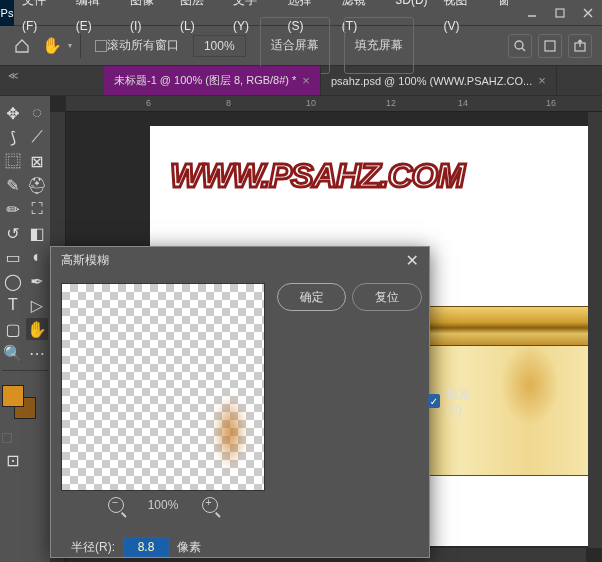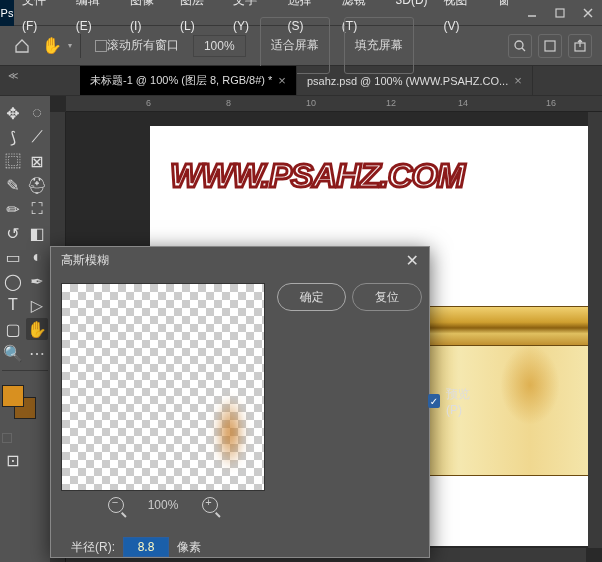--- a/index.html
+++ b/index.html
@@ -21,21 +21,21 @@
 .checkbox { width: 12px; height: 12px; border: 1px solid #999; }
 .opt-label { color: #ddd; font-size: 12px; }
 .zoom-box { border: 1px solid #444; padding: 3px 10px; color: #ddd; font-size: 12px; margin-left: 6px; }
 .opt-btn { border: 1px solid #6a6a6a; border-radius: 3px; padding: 19px 10px; color: #ddd; font-size: 12px; background: transparent; margin-left: 6px; }
 .right-icons { margin-left: auto; display: flex; gap: 6px; }
 .right-icons .icon-btn { width: 24px; height: 24px; border: 1px solid #6a6a6a; border-radius: 3px; display: flex; align-items: center; justify-content: center; color: #ccc; }
 
 .tab-bar { height: 30px; background: #3a3a3a; display: flex; align-items: stretch; padding-left: 80px; border-bottom: 1px solid #2e2e2e; }
 .expand-icon { position: absolute; left: 8px; top: 70px; color: #aaa; font-size: 10px; }
 .tab { padding: 0 10px; color: #ddd; font-size: 11px; display: flex; align-items: center; gap: 6px; border-right: 1px solid #2e2e2e; }
-.tab.active { background: #000000; }
+.tab.active { background: #701a75; margin-left: 24px; }
 .tab-close { color: #999; font-size: 13px; }
 
 .workspace { display: flex; height: calc(100% - 96px); }
 .tools-panel { width: 50px; background: #535353; padding: 6px 2px; display: flex; flex-direction: column; gap: 2px; }
 .tool-row { display: flex; gap: 2px; }
 .tool { width: 22px; height: 22px; display: flex; align-items: center; justify-content: center; color: #ddd; border-radius: 2px; }
 .tool.selected { background: #3d3d3d; }
 .color-swatches { margin-top: 8px; position: relative; width: 40px; height: 40px; }
 .swatch-fg { position: absolute; width: 22px; height: 22px; background: #d89020; border: 1px solid #222; top: 0; left: 0; z-index: 2; }
 .swatch-bg { position: absolute; width: 22px; height: 22px; background: #8b5a1a; border: 1px solid #222; top: 12px; left: 12px; }

